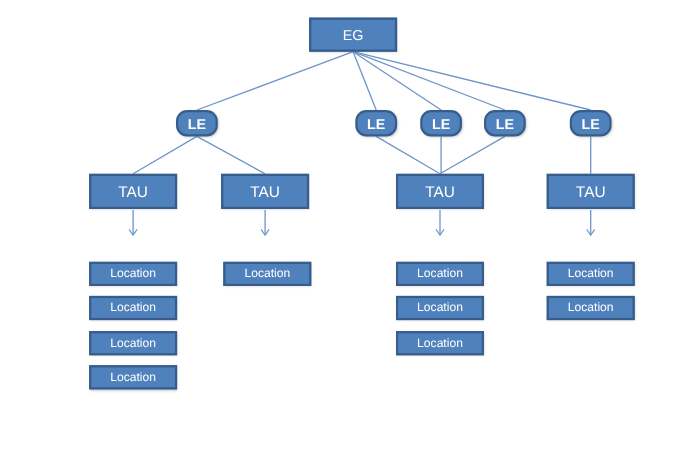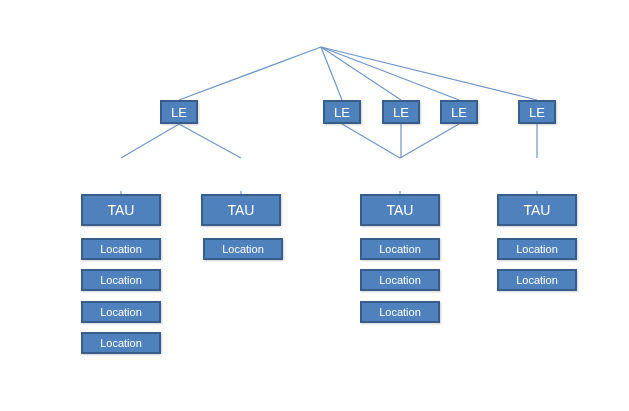--- a/index.html
+++ b/index.html
@@ -27,27 +27,27 @@
     background: #4f81bd;
     border: 2px solid #385d8a;
     color: #ffffff;
     display: flex;
     align-items: center;
     justify-content: center;
     box-sizing: border-box;
     box-shadow: 1px 1px 2px rgba(120,120,120,0.35);
   }
   .node-eg   { left: 281px; top: 16px;  width: 80px; height: 31px; font-size: 13px; }
-  .node-le   { top: 100px; width: 38px; height: 24px; font-size: 13px; border-radius: 0; }
+  .node-le   { top: 100px; width: 38px; height: 24px; font-size: 13px; border-radius: 10px; font-weight: bold; }
   .le-0 { left: 160px; }
   .le-1 { left: 323px; }
   .le-2 { left: 382px; }
   .le-3 { left: 440px; }
   .le-4 { left: 518px; }
-  .node-tau  { top: 158px; width: 80px; height: 32px; font-size: 14px; margin-top: 36px; }
+  .node-tau  { top: 158px; width: 80px; height: 32px; font-size: 14px; }
   .tau-0 { left: 81px; }
   .tau-1 { left: 201px; }
   .tau-2 { left: 360px; }
   .tau-3 { left: 497px; }
   .node-loc  { width: 80px; height: 22px; font-size: 11px; }
   .col-0 { left: 81px; }
   .col-1 { left: 203px; }
   .col-2 { left: 360px; }
   .col-3 { left: 497px; }
   .row-0 { top: 238px; }
@@ -81,20 +81,21 @@
     <line class="edge" x1="342" y1="124" x2="400" y2="158"></line>
     <line class="edge" x1="401" y1="124" x2="401" y2="158"></line>
     <line class="edge" x1="459" y1="124" x2="400" y2="158"></line>
     <line class="edge" x1="537" y1="124" x2="537" y2="158"></line>
     <line class="edge" x1="121" y1="191" x2="121" y2="213" marker-end="url(#arrowhead)"></line>
     <line class="edge" x1="241" y1="191" x2="241" y2="213" marker-end="url(#arrowhead)"></line>
     <line class="edge" x1="400" y1="191" x2="400" y2="213" marker-end="url(#arrowhead)"></line>
     <line class="edge" x1="537" y1="191" x2="537" y2="213" marker-end="url(#arrowhead)"></line>
   </svg>
 
+  <div class="node node-eg">EG</div>
 
   <div class="node node-le le-0">LE</div>
   <div class="node node-le le-1">LE</div>
   <div class="node node-le le-2">LE</div>
   <div class="node node-le le-3">LE</div>
   <div class="node node-le le-4">LE</div>
 
   <div class="node node-tau tau-0">TAU</div>
   <div class="node node-tau tau-1">TAU</div>
   <div class="node node-tau tau-2">TAU</div>

